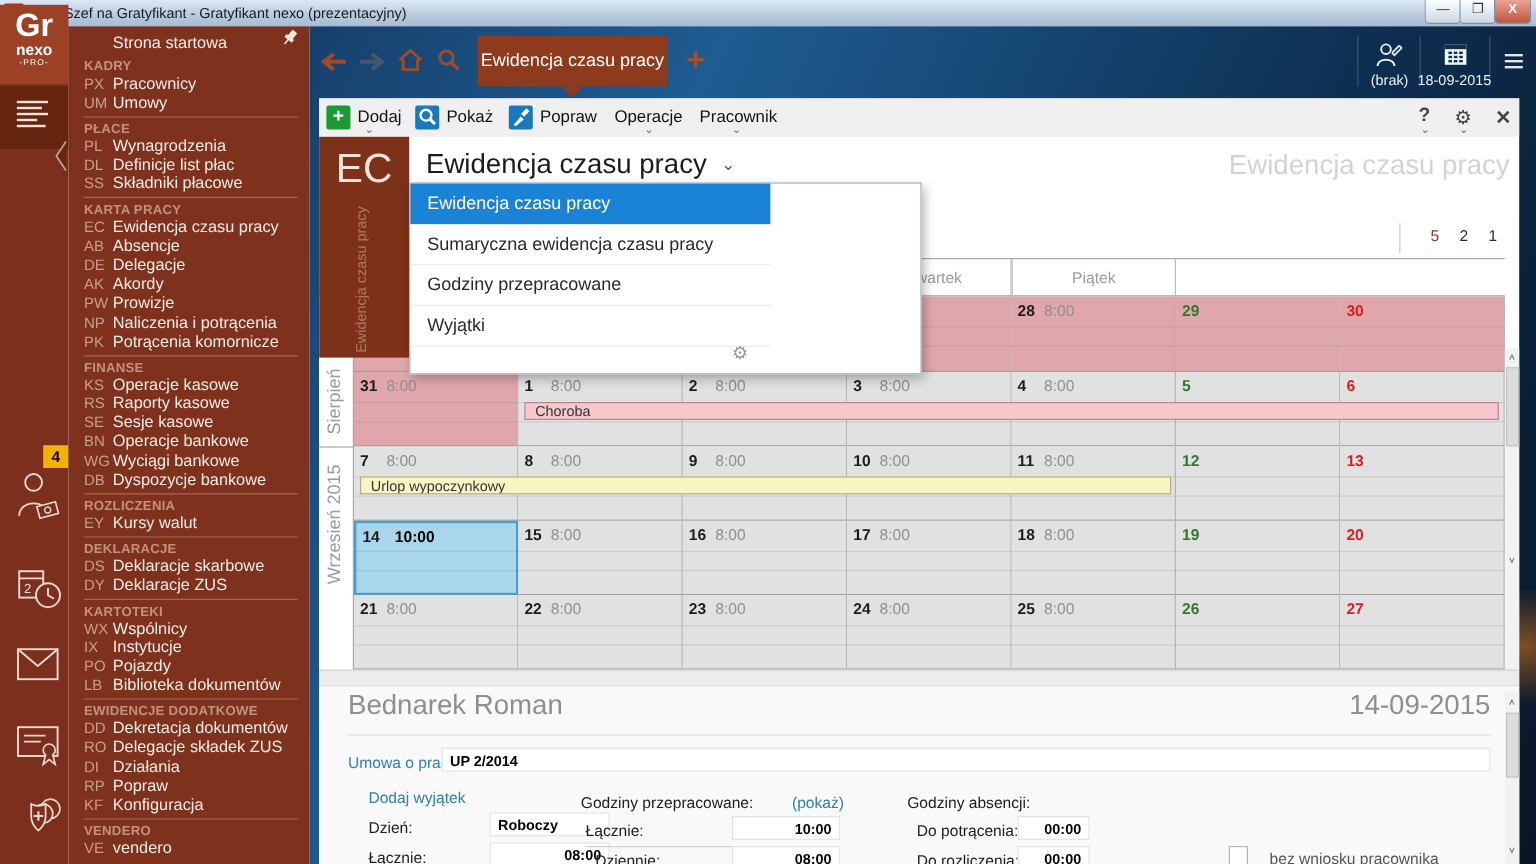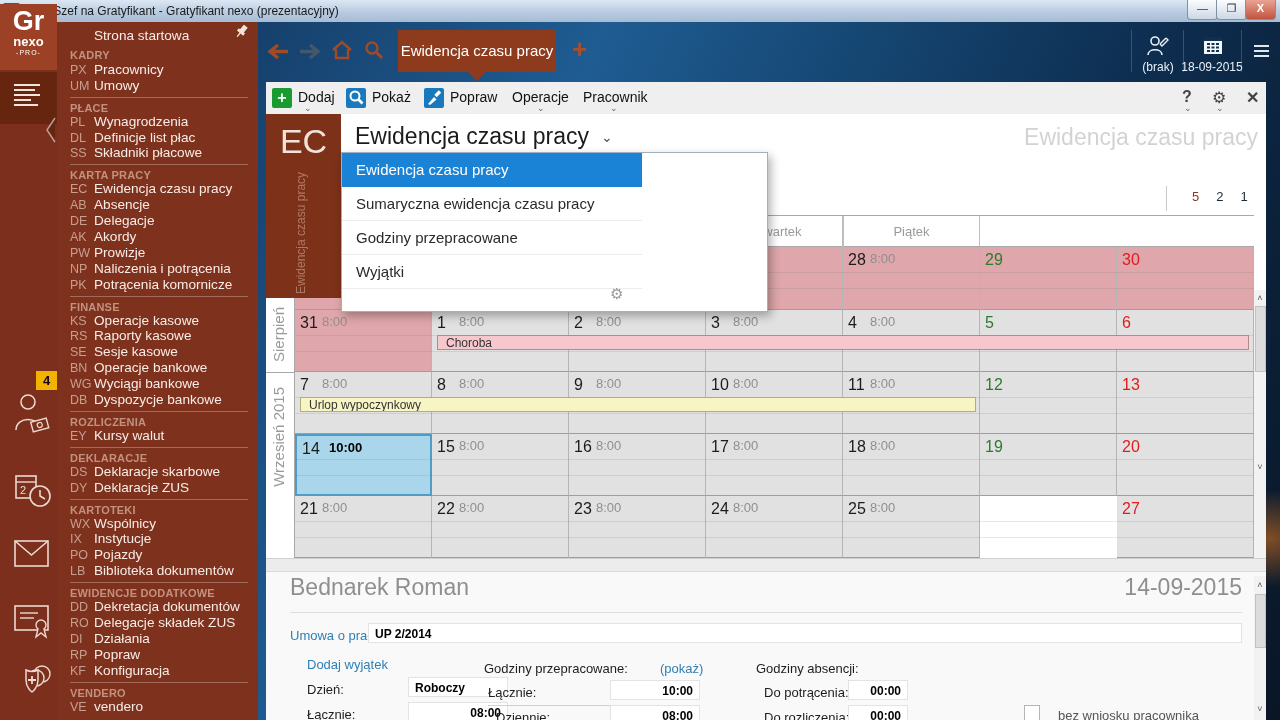--- a/index.html
+++ b/index.html
@@ -90,21 +90,21 @@
   .dh{position:absolute;top:0;height:31px;line-height:31px;text-align:center;font-size:13px;color:#9a9a9a;
     border-right:1px solid #bdbdbd;border-left:1px solid #bdbdbd;box-sizing:border-box;}
   #monthcol{position:absolute;left:266px;top:247px;width:29px;height:311px;background:#fff;border-right:1px solid #a8a8a8;box-sizing:border-box;}
   .mlabel{position:absolute;left:4px;writing-mode:vertical-rl;transform:rotate(180deg);
     font-size:15px;color:#9a9a9a;white-space:nowrap;}
   #mdiv{position:absolute;left:0;top:125px;width:29px;height:1px;background:#a8a8a8;}
   #cal-grid{position:absolute;left:295px;top:247px;width:959px;height:311px;}
   .cell{position:absolute;box-sizing:border-box;background:#e2e1e1;border-right:1px solid #b5b5b5;border-bottom:1px solid #9e9e9e;}
   .cell.past{background:#dfa7ab;}
   .cell.selected{background:#a9d6ea;border:2px solid #4f9cc5;}
-  .cell .d{position:absolute;left:5px;top:4px;font-size:16px;font-weight:400;color:#1c1c1c;}
+  .cell .d{position:absolute;left:5px;top:4px;font-size:13px;font-weight:700;color:#1c1c1c;}
   .cell.sat .d{color:#2c7a2c;}
   .cell.sun .d{color:#e01c1c;}
   .cell .t{position:absolute;left:27px;top:4px;font-size:13px;color:#8f8f8f;}
   .cell.selected .t{color:#000;font-weight:bold;left:32px;}
   .rowline{position:absolute;left:0;width:959px;height:1px;background:rgba(110,110,110,.16);}
   .band{position:absolute;height:15px;line-height:15px;font-size:12px;color:#333;padding-left:8px;box-sizing:border-box;overflow:hidden;white-space:nowrap;}
   .band.sick{background:#f6c8cd;border:1px solid #b8868b;}
   .band.vacation{background:#f8f5c4;border:1px solid #b3ad7e;}
 
   
@@ -460,20 +460,23 @@
         <span class="t">8:00</span>
       </div>
       <div class="cell" style="left: 411px; top: 249px; width: 137px; height: 62px;">
         <span class="d">24</span>
         <span class="t">8:00</span>
       </div>
       <div class="cell" style="left: 548px; top: 249px; width: 137px; height: 62px;">
         <span class="d">25</span>
         <span class="t">8:00</span>
       </div>
+      <div class="cell sat" style="left: 685px; top: 249px; width: 137px; height: 62px;">
+        <span class="d">26</span>
+      </div>
       <div class="cell sun" style="left: 822px; top: 249px; width: 137px; height: 62px;">
         <span class="d">27</span>
       </div>
       <div class="rowline" style="top: 274px;"></div>
       <div class="rowline" style="top: 290px;"></div>
       <div class="band sick" style="left: 142px; top: 88px; width: 812px;">Choroba</div>
       <div class="band vacation" style="left: 5px; top: 150px; width: 676px;">Urlop wypoczynkowy</div>
     </div>
 
   <div class="sbar" style="left:1254px;top:290px;height:268px;">

